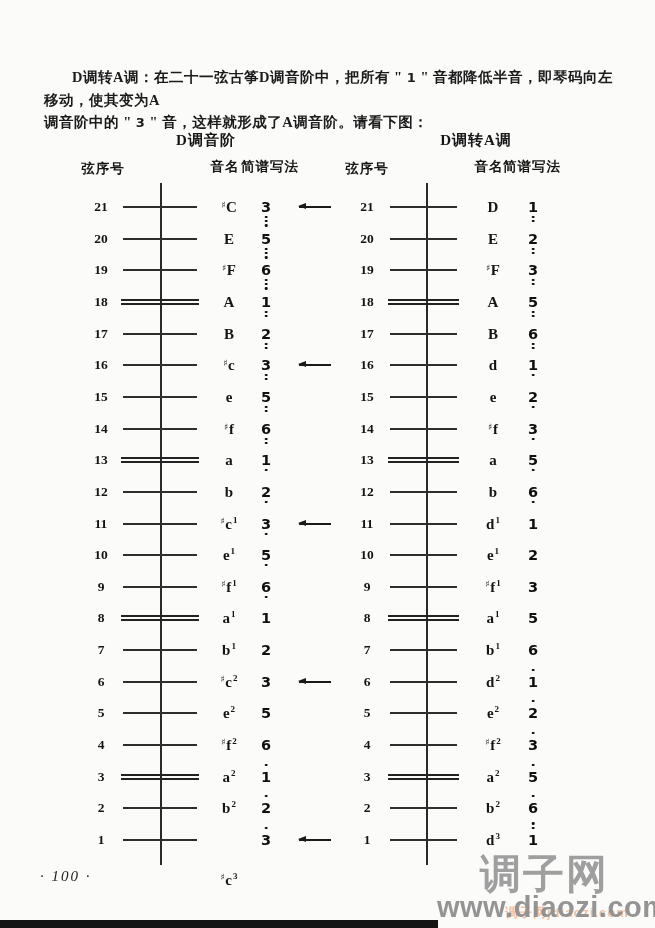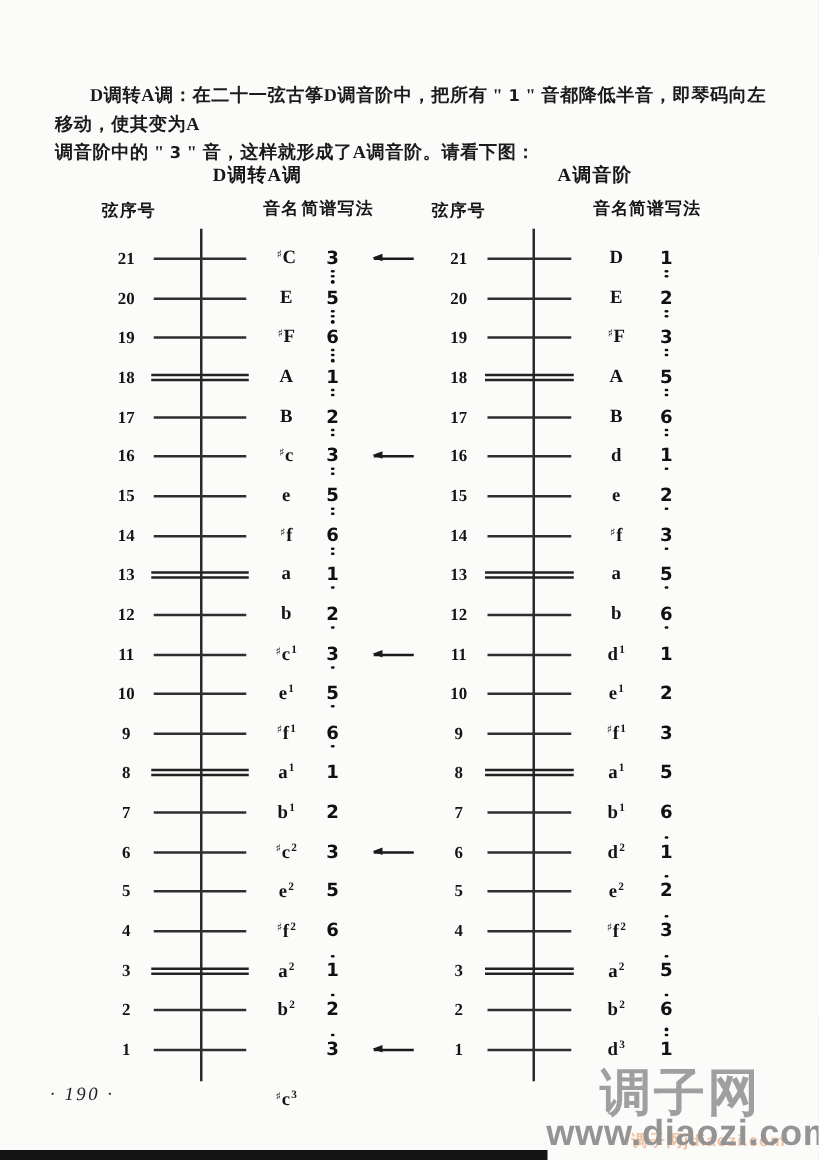--- a/index.html
+++ b/index.html
@@ -72,22 +72,22 @@
 </head>
 <body>
 
 <div class="page" id="page">
 
   <p class="intro">
     <span class="line line1" id="intro-line1"><span>D调转A调：在二十一弦古筝D调音阶中，把所有 " </span><b class="num">1</b><span> " 音都降低半音，即琴码向左移动，使其变为A</span></span>
     <span class="line line2" id="intro-line2"><span>调音阶中的 " </span><b class="num">3</b><span> " 音，这样就形成了A调音阶。请看下图：</span></span>
   </p>
 
-  <div class="dtitle" style="left:206px;top:140px;">D调转A调</div>
-  <div class="dtitle" style="left:476px;top:140px;">A调音阶</div>
+  <div class="dtitle" style="left:206px;top:140px;">D调音阶</div>
+  <div class="dtitle" style="left:476px;top:140px;">D调转A调</div>
 
   <div class="colhead" style="left:103px;top:169px;">弦序号</div>
   <div class="colhead" style="left:225px;top:167px;">音名</div>
   <div class="colhead" style="left:270px;top:167px;">简谱写法</div>
 
   <div class="colhead" style="left:367px;top:169px;">弦序号</div>
   <div class="colhead" style="left:489px;top:167px;">音名</div>
   <div class="colhead" style="left:532px;top:167px;">简谱写法</div>
 
   <div id="rows-layer">
@@ -382,20 +382,20 @@
       <div class="snum" style="left: 367px; top: 840px;">1</div>
       <div class="hline" style="left: 390px; top: 839.4px; width: 67px;"></div>
       <div class="note" style="left: 493px; top: 840px;"><span>d</span><span class="oct">3</span></div>
       <div class="jp" style="left: 533px; top: 840px;">1</div>
       <div class="dotcol" style="left: 533px; top: 822.2px;">
         <div class="dot"></div>
         <div class="dot"></div>
       </div>
     </div>
 
-  <div class="pagenum">· 190 ·</div>
+  <div class="pagenum">· 100 ·</div>
 
   <div class="wm-overlay">调子网jdiaozi.com</div>
   <div class="wm-name">调子网</div>
   <div class="wm-url">www.diaozi.com</div>
 
   <div class="bottom-bar"></div>
 </div>
 
 </body></html>

